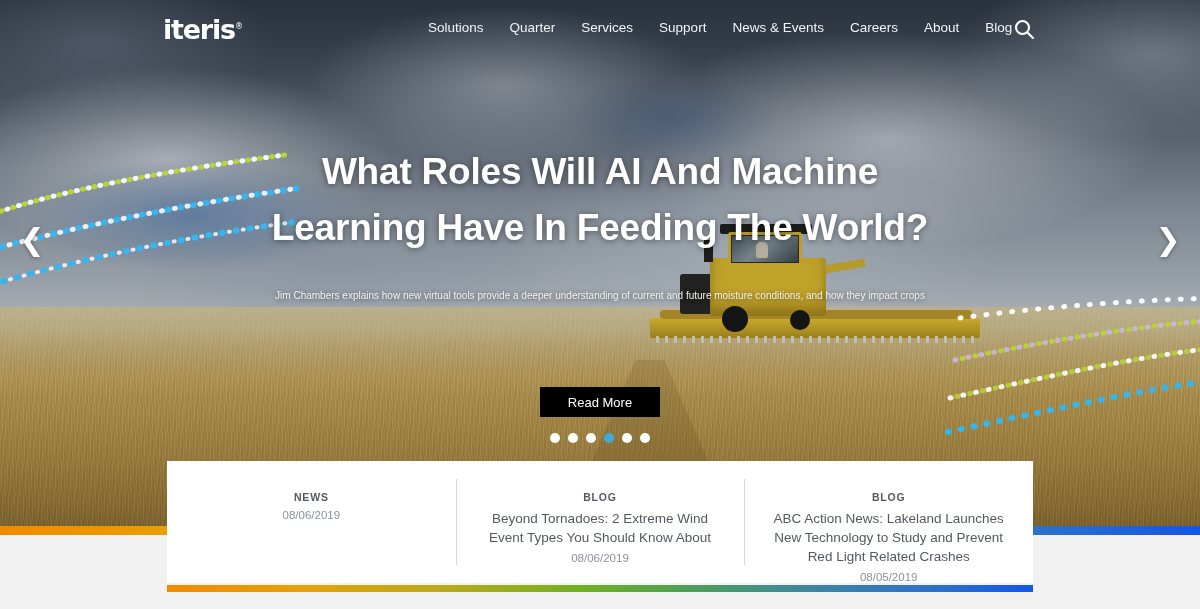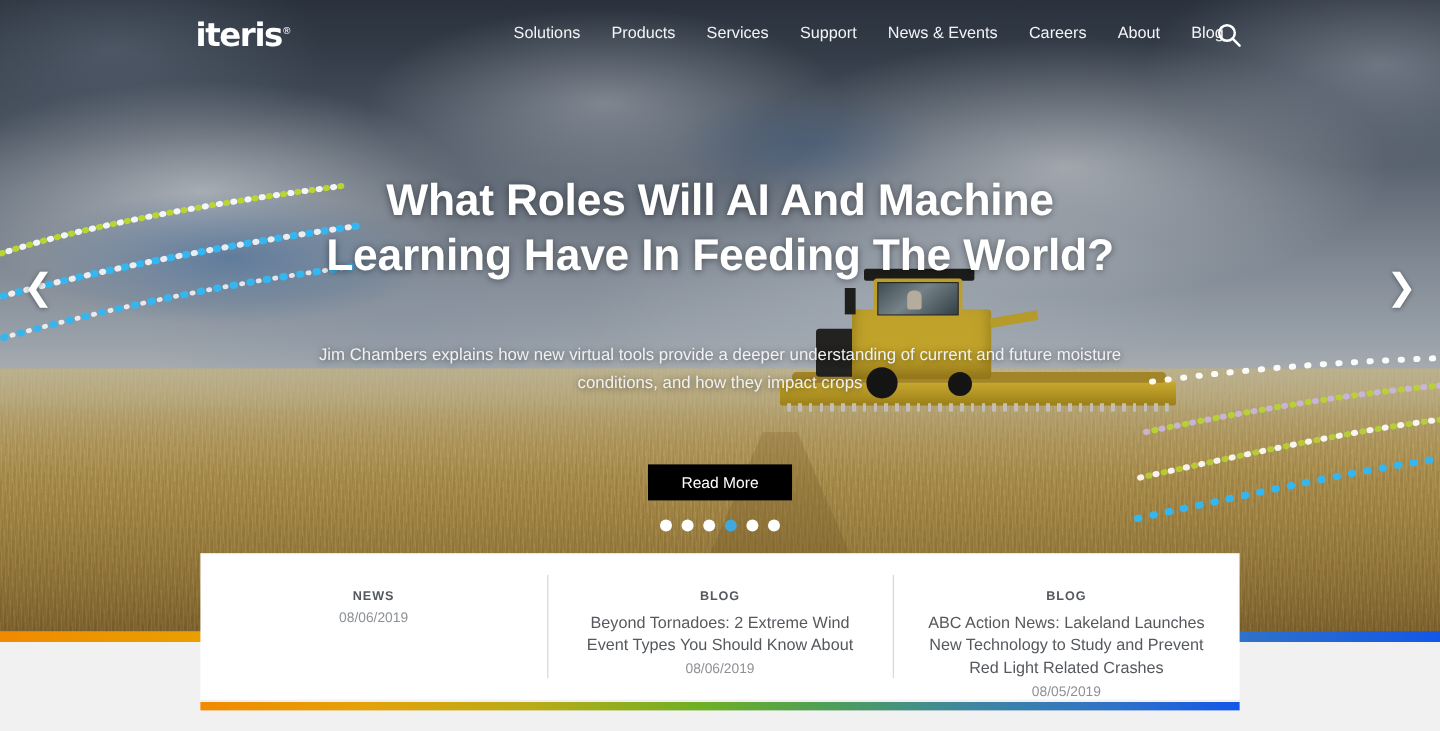--- a/index.html
+++ b/index.html
@@ -102,27 +102,27 @@
   .navlinks a {
     color:#f2f4f6; font-size:13.5px; text-decoration:none; padding:0 13px;
     white-space:nowrap;
   }
   .search-btn { position:absolute; left:1012px; top:17px; width:24px; height:24px; cursor:pointer; }
 
   
   .hero-content { position:absolute; left:0; top:0; width:1200px; z-index:20; text-align:center; }
   .hero-title {
     position:absolute; left:260px; top:144px; width:680px;
-    font-size:37px; line-height:46px; font-weight:bold; color:#fff;
+    font-size:37px; line-height:56px; font-weight:bold; color:#fff;
     letter-spacing:-.2px;
     text-shadow:0 1px 6px rgba(0,0,0,.45);
   }
   .hero-sub {
     position:absolute; left:260px; top:284px; width:680px;
-    font-size:14px; line-height:23px; color:#f0f1f2;
+    font-size:10px; line-height:23px; color:#f0f1f2;
     text-shadow:0 1px 5px rgba(0,0,0,.5);
   }
   .read-more {
     position:absolute; left:540px; top:387px; width:120px; height:30px;
     background:#000000; color:#fff; border:none; font-size:13px;
     font-family:"Liberation Sans", sans-serif; cursor:pointer;
     display:flex; align-items:center; justify-content:center;
   }
   .pager { position:absolute; left:0; top:433px; width:1200px; display:flex; justify-content:center; gap:8px; z-index:20; }
   .pager i { display:block; width:10px; height:10px; border-radius:50%; background:#fff; cursor:pointer; }
@@ -219,21 +219,21 @@
   <div class="hero-strip"></div>
 </div>
 
 <div class="nav">
   <div class="logo">
     <span>iteris</span><sup>®</sup>
   </div>
 
   <nav class="navlinks">
     <a href="#">Solutions</a>
-    <a href="#">Products</a>
+    <a href="#">Quarter</a>
     <a href="#">Services</a>
     <a href="#">Support</a>
     <a href="#">News &amp; Events</a>
     <a href="#">Careers</a>
     <a href="#">About</a>
     <a href="#">Blog</a>
   </nav>
 
   <div class="search-btn">
     <svg width="24" height="24" viewBox="0 0 24 24" fill="none" stroke="#ffffff" stroke-width="2.1">

